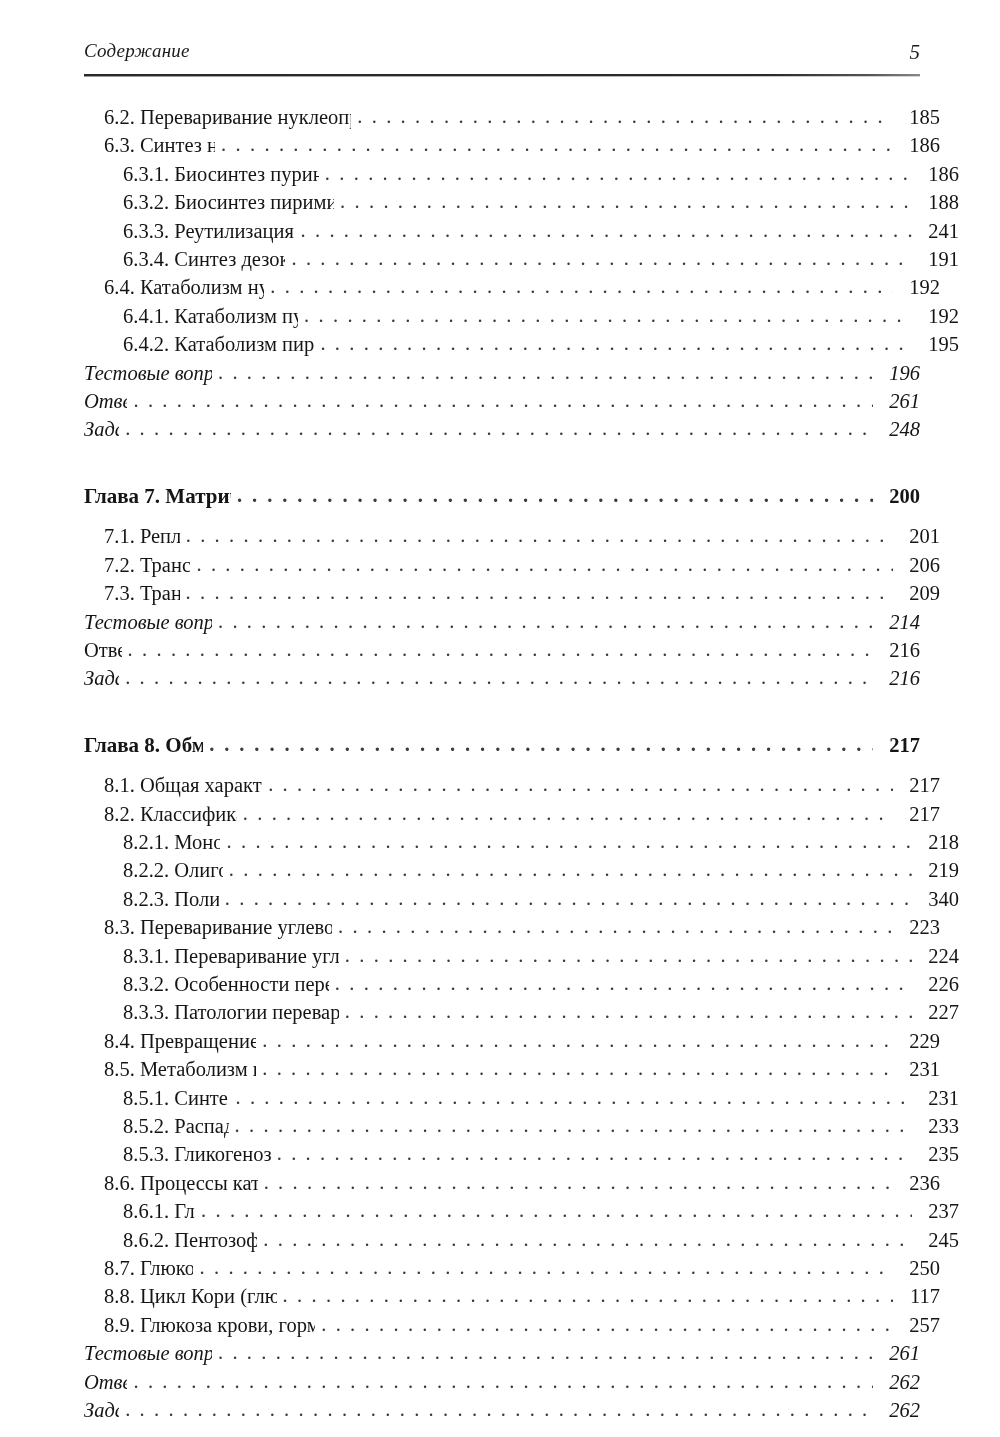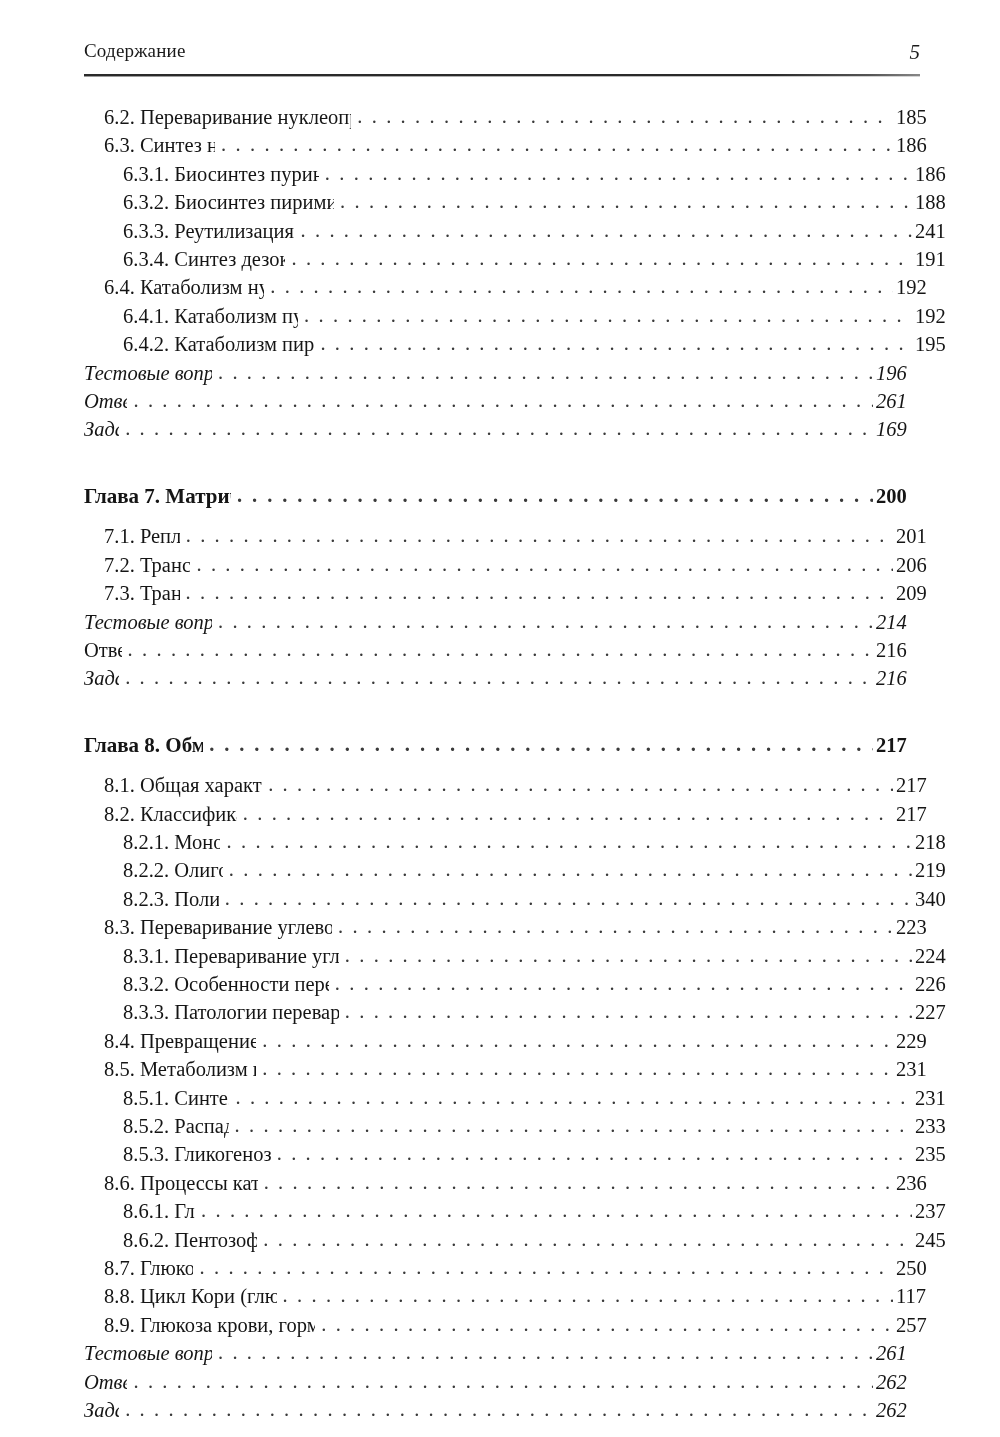--- a/index.html
+++ b/index.html
@@ -32,20 +32,21 @@
     position: absolute;
     left: 84px;
     top: 40px;
     width: 836px;
     height: 34px;
   }
   .running-head .rh-title {
     position: absolute;
     left: 0;
     top: 0;
+    font-style: italic;
     font-size: 19px;
     letter-spacing: 0.2px;
     color: #1a1a1a;
     white-space: nowrap;
   }
   .running-head .rh-folio {
     position: absolute;
     right: 0;
     top: 0;
     font-style: italic;
@@ -106,21 +107,21 @@
     white-space: nowrap;
     font-size: 20.5px;
     letter-spacing: 2.1px;
     color: #3a3a3a;
     position: relative;
     top: -1px;
   }
   .entry .pageno {
     flex: 0 0 auto;
     width: 44px;
-    text-align: left;
+    text-align: right;
     font-size: 20.5px;
     color: #151515;
   }
 
   
   .lvl-chapter {
     font-weight: bold;
     font-size: 21px;
     margin-left: 0;
   }
@@ -198,21 +199,21 @@
         <span class="pageno">196</span>
       </div>
       <div class="entry lvl-extra">
         <span class="label">Ответы</span>
         <span class="leader">. . . . . . . . . . . . . . . . . . . . . . . . . . . . . . . . . . . . . . . . . . . . . . . . . . . . . . . . . . . . . . . . . . . . . . . . . . . . . . . . . . . . . . . . . . </span>
         <span class="pageno">261</span>
       </div>
       <div class="entry lvl-extra">
         <span class="label">Задачи</span>
         <span class="leader">. . . . . . . . . . . . . . . . . . . . . . . . . . . . . . . . . . . . . . . . . . . . . . . . . . . . . . . . . . . . . . . . . . . . . . . . . . . . . . . . . . . . . . . . . . </span>
-        <span class="pageno">169</span>
+        <span class="pageno">248</span>
       </div>
       <div class="gap-chapter"></div>
       <div class="entry lvl-chapter">
         <span class="label">Глава 7. Матричные биосинтезы</span>
         <span class="leader">. . . . . . . . . . . . . . . . . . . . . . . . . . . . . . . . . . . . . . . . . . . . . . . . . . . . . . . . . . . . . . . . . . . . . . . . . . . . . . . . . . . . . . . . . . </span>
         <span class="pageno">200</span>
       </div>
       <div class="gap-after-chapter"></div>
       <div class="entry lvl-2">
         <span class="label">7.1. Репликация</span>

